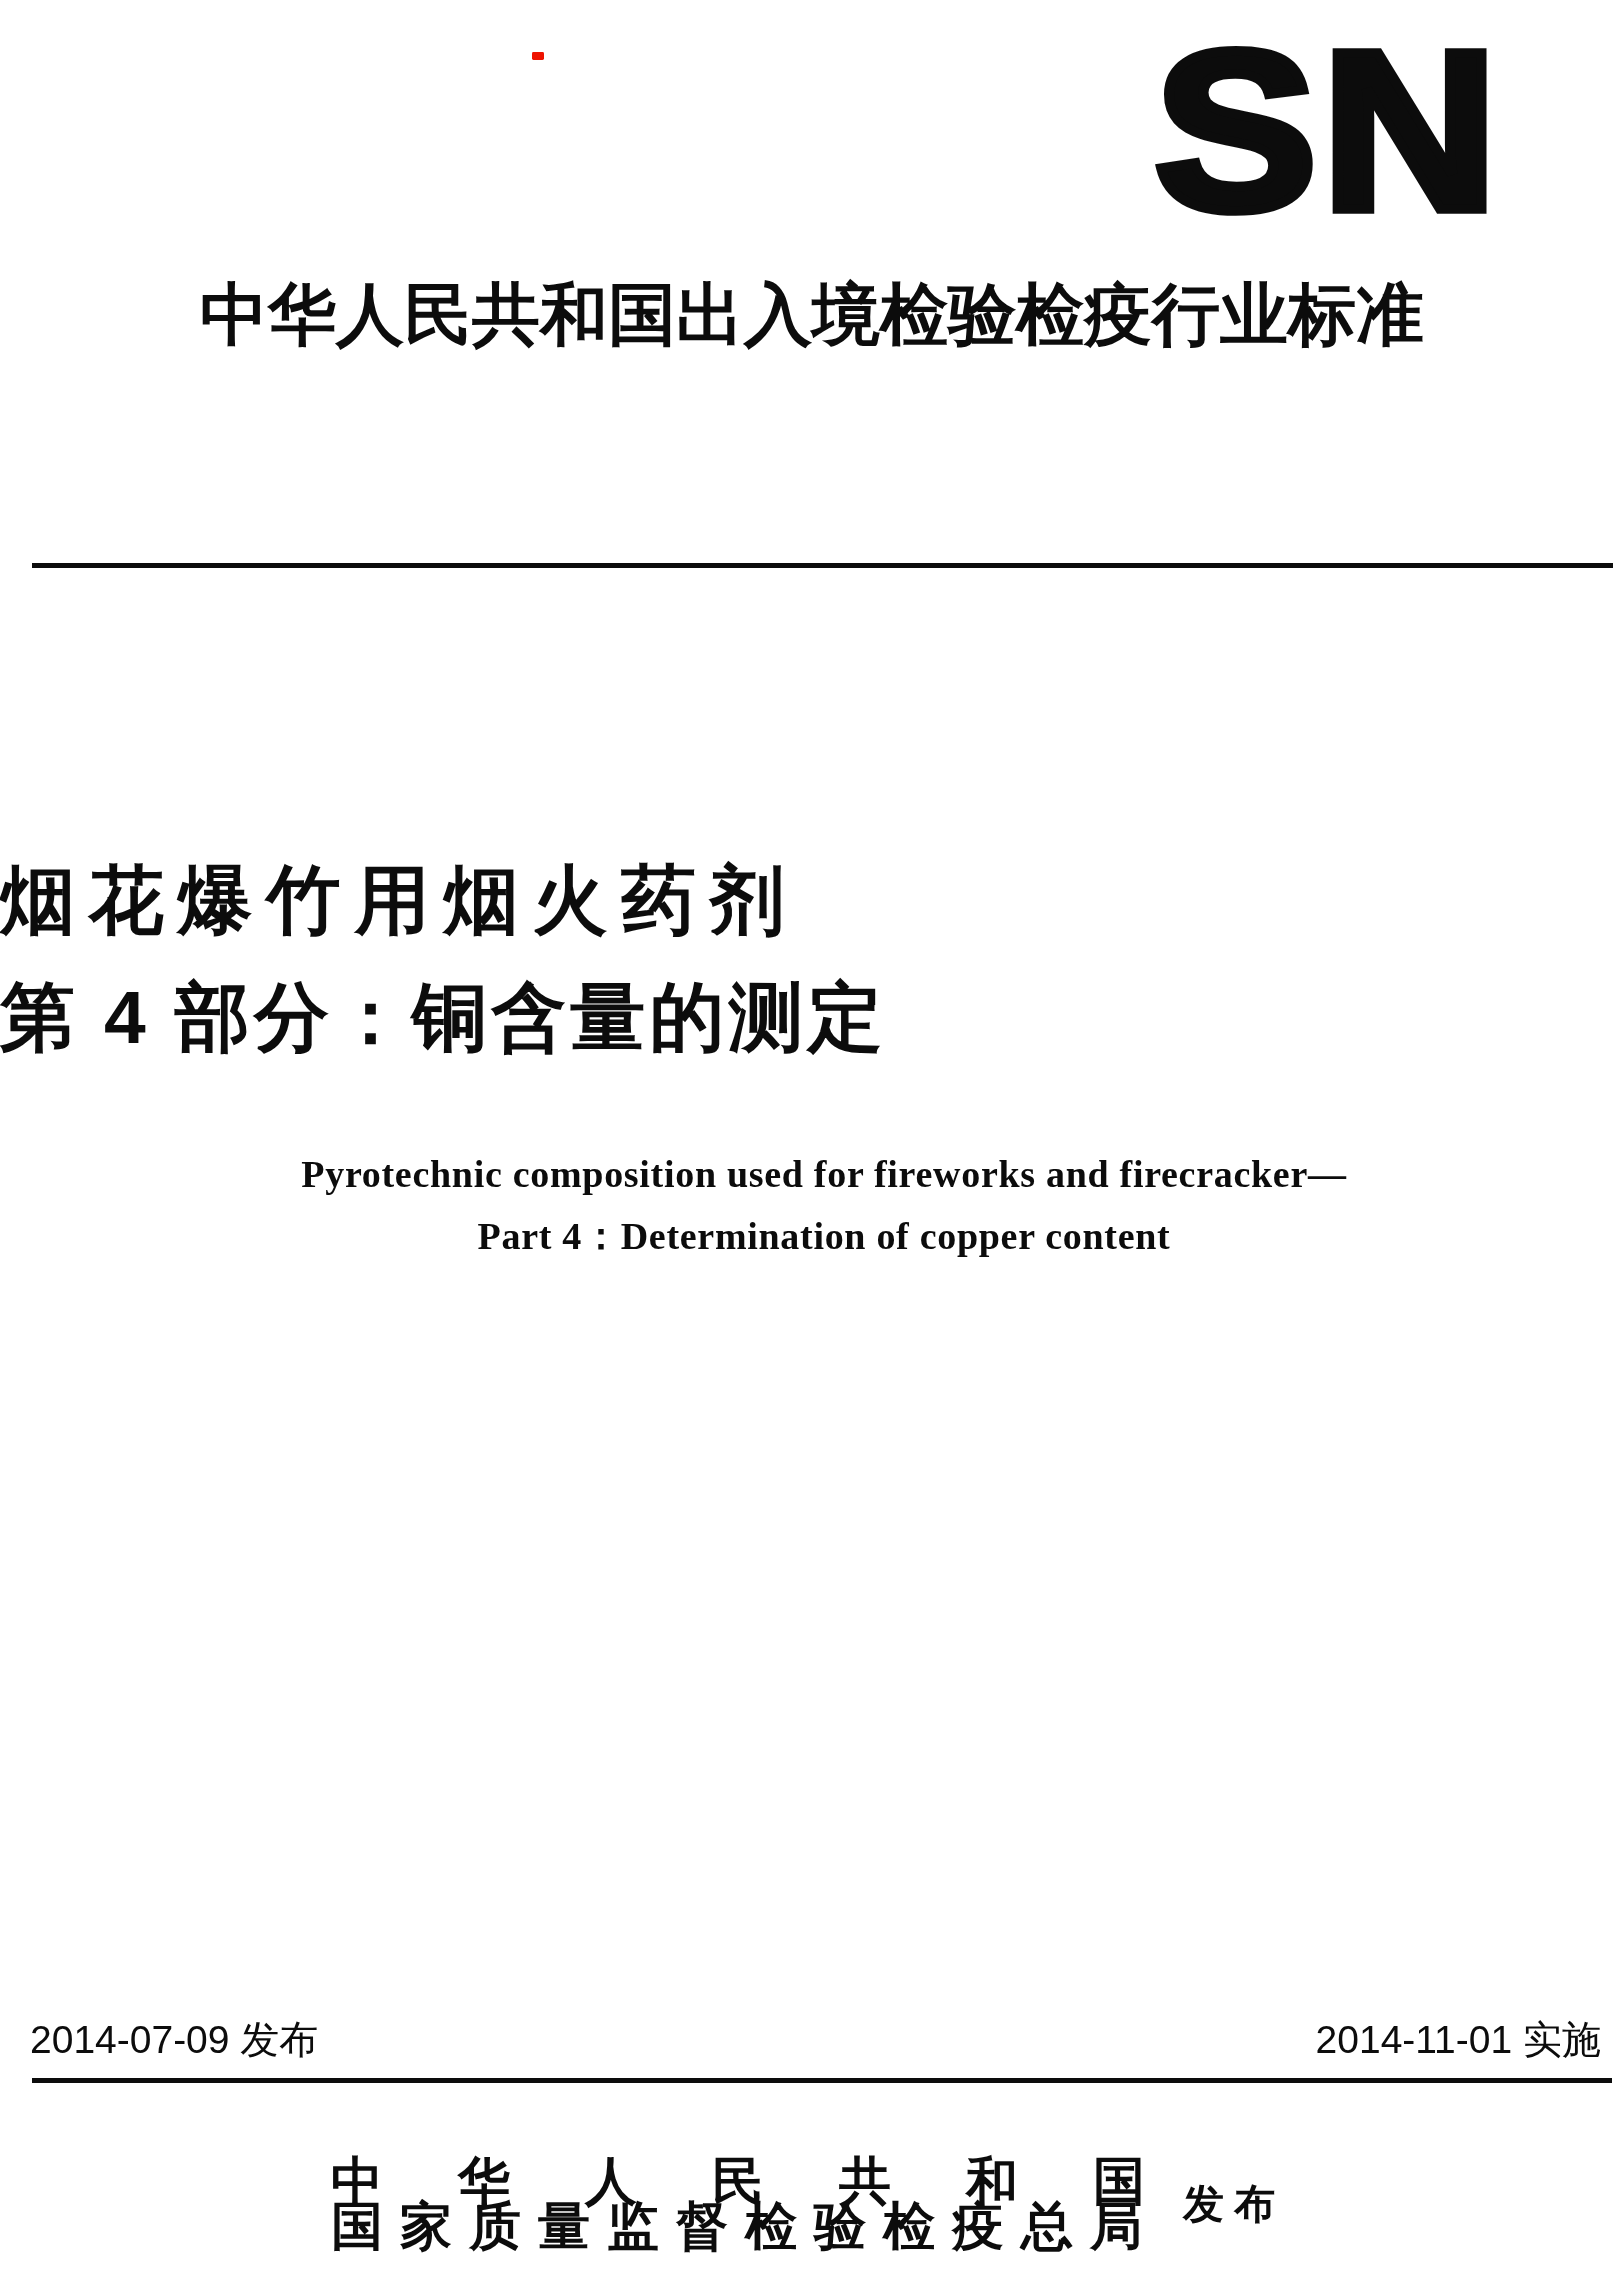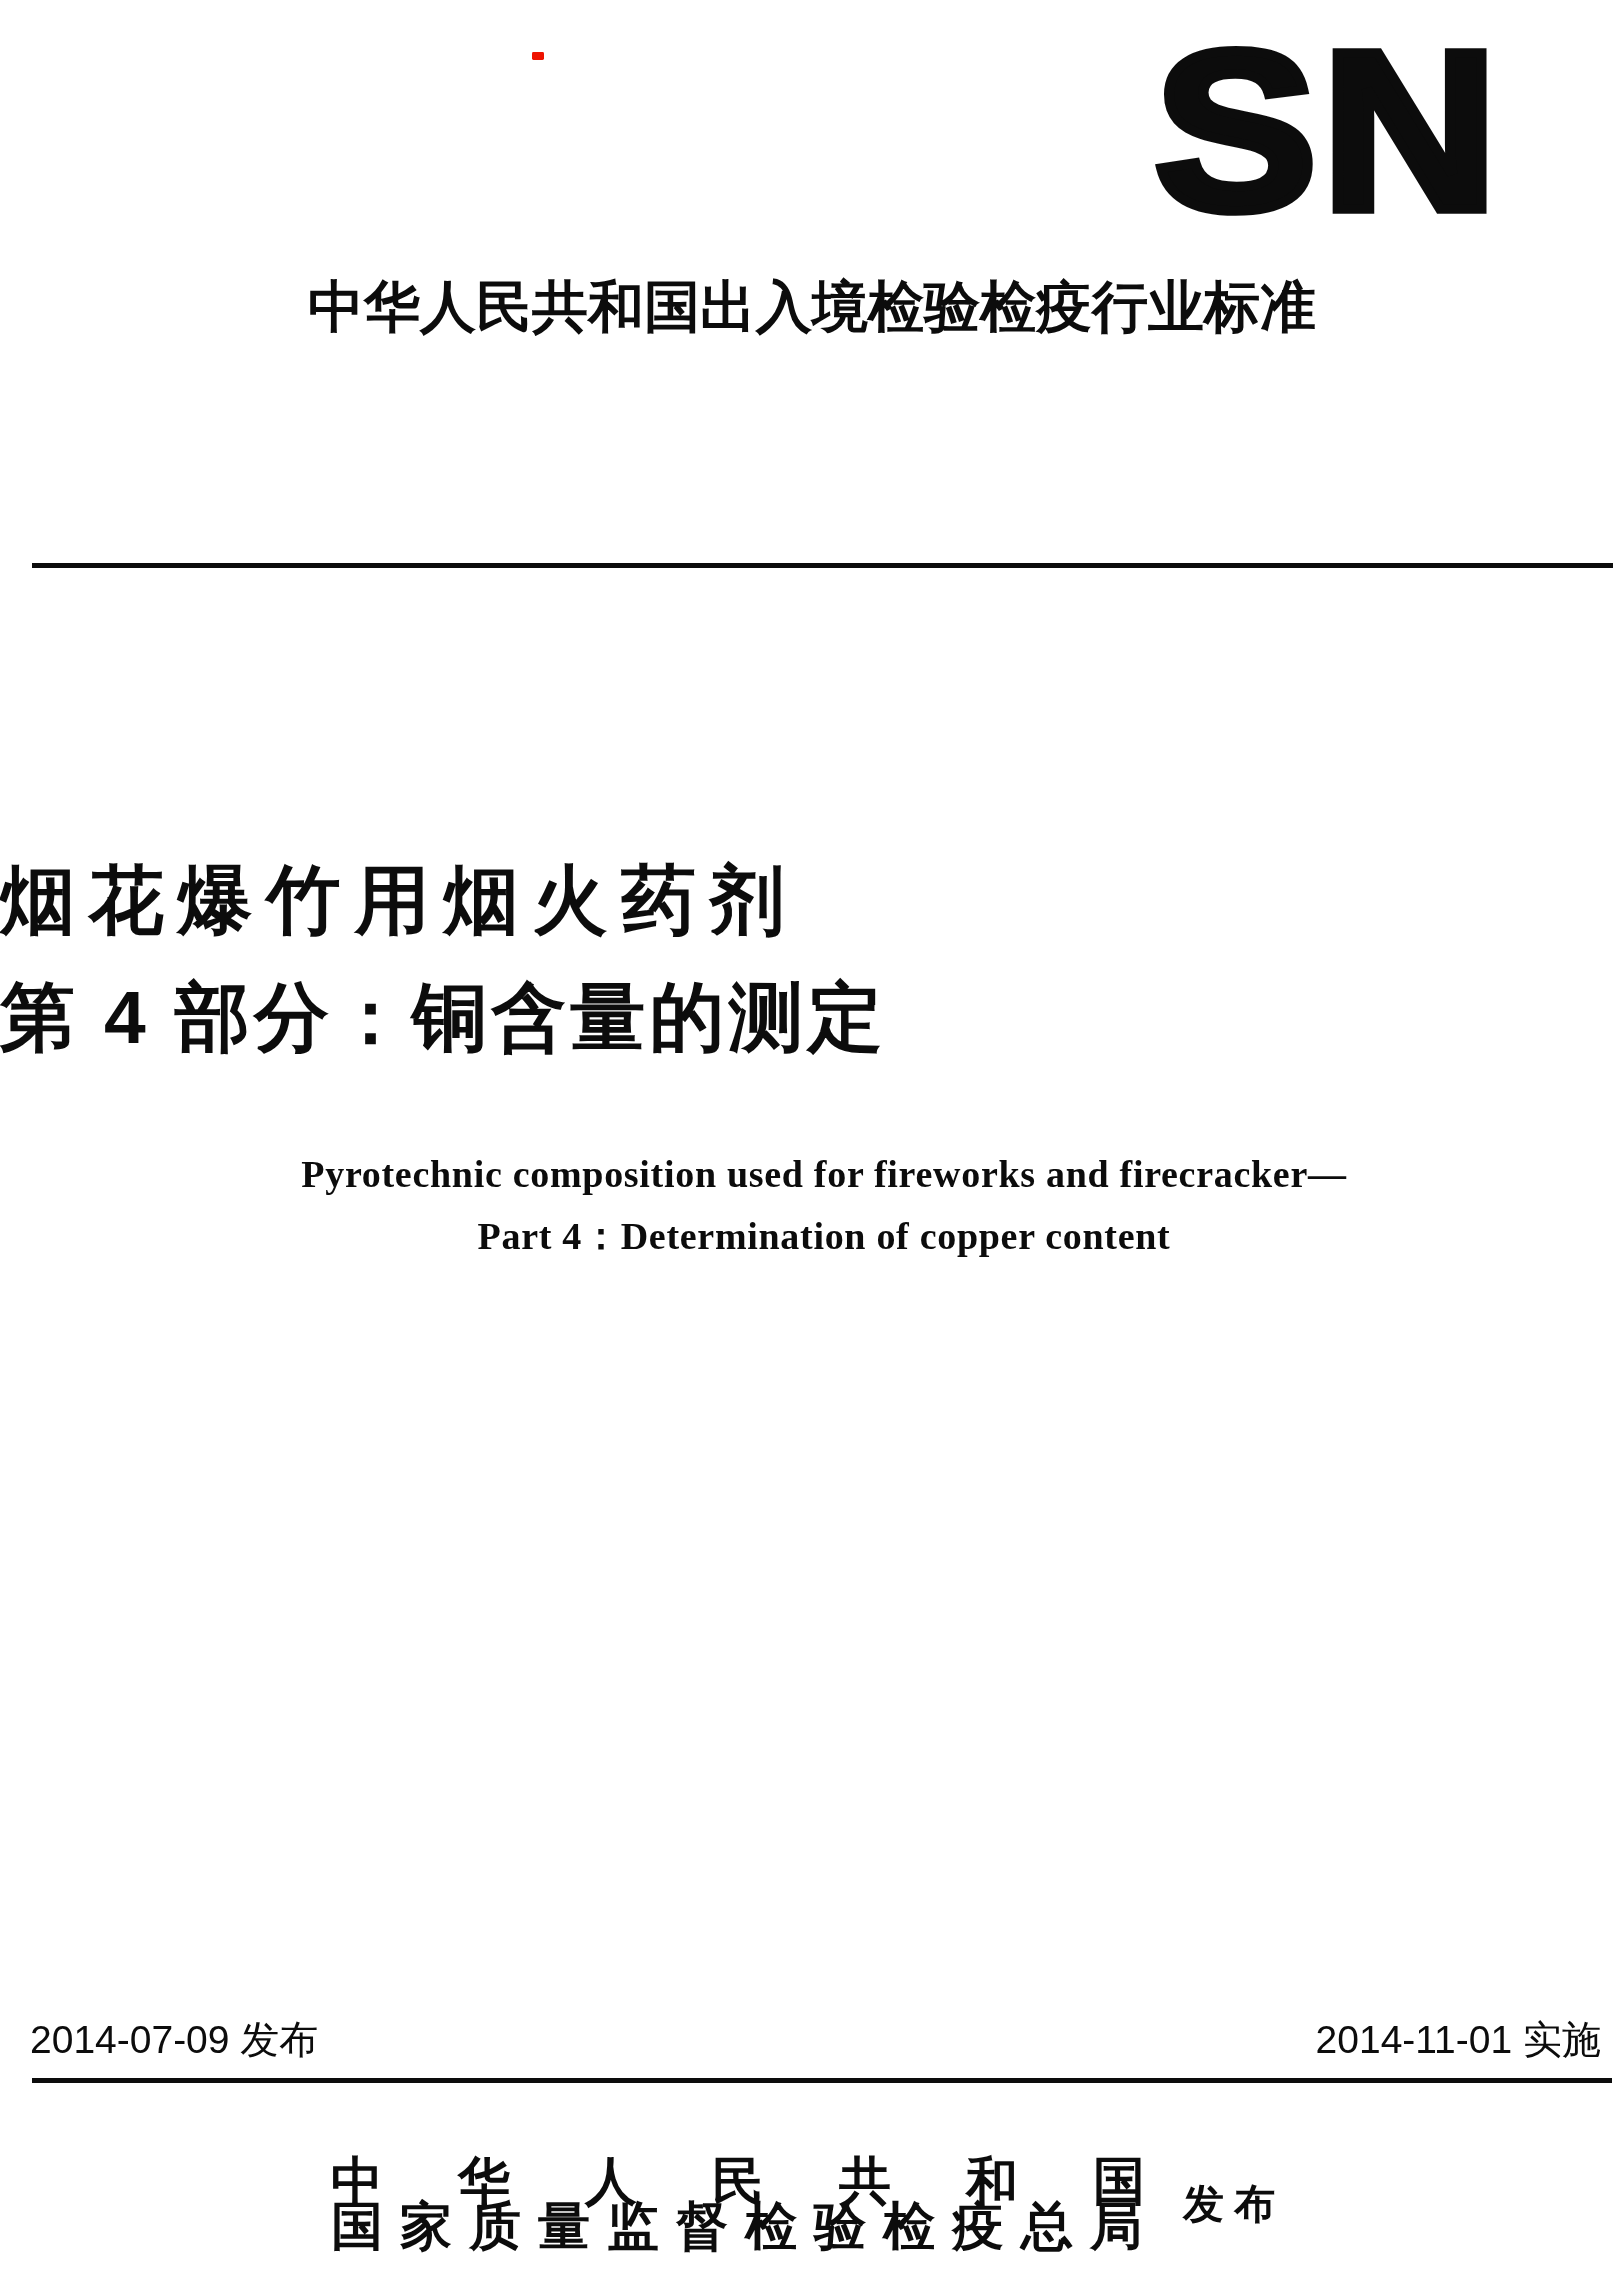--- a/index.html
+++ b/index.html
@@ -32,21 +32,21 @@
     -webkit-text-stroke:9.6px #0c0c0c;
     transform:scaleX(1.08);
     transform-origin:right top;
   }
 
   
   .banner {
     position:absolute; top:273px; left:0; width:100%;
     text-align:center;
     font-weight:bold;
-    font-size:56px; line-height:1.22;
+    font-size:68px; line-height:1.22;
     white-space:nowrap;
   }
 
   
   .std-no {
     position:absolute; top:420px; right:65px;
     text-align:right;
     font-family:"Liberation Serif", serif;
     white-space:nowrap;
   }

